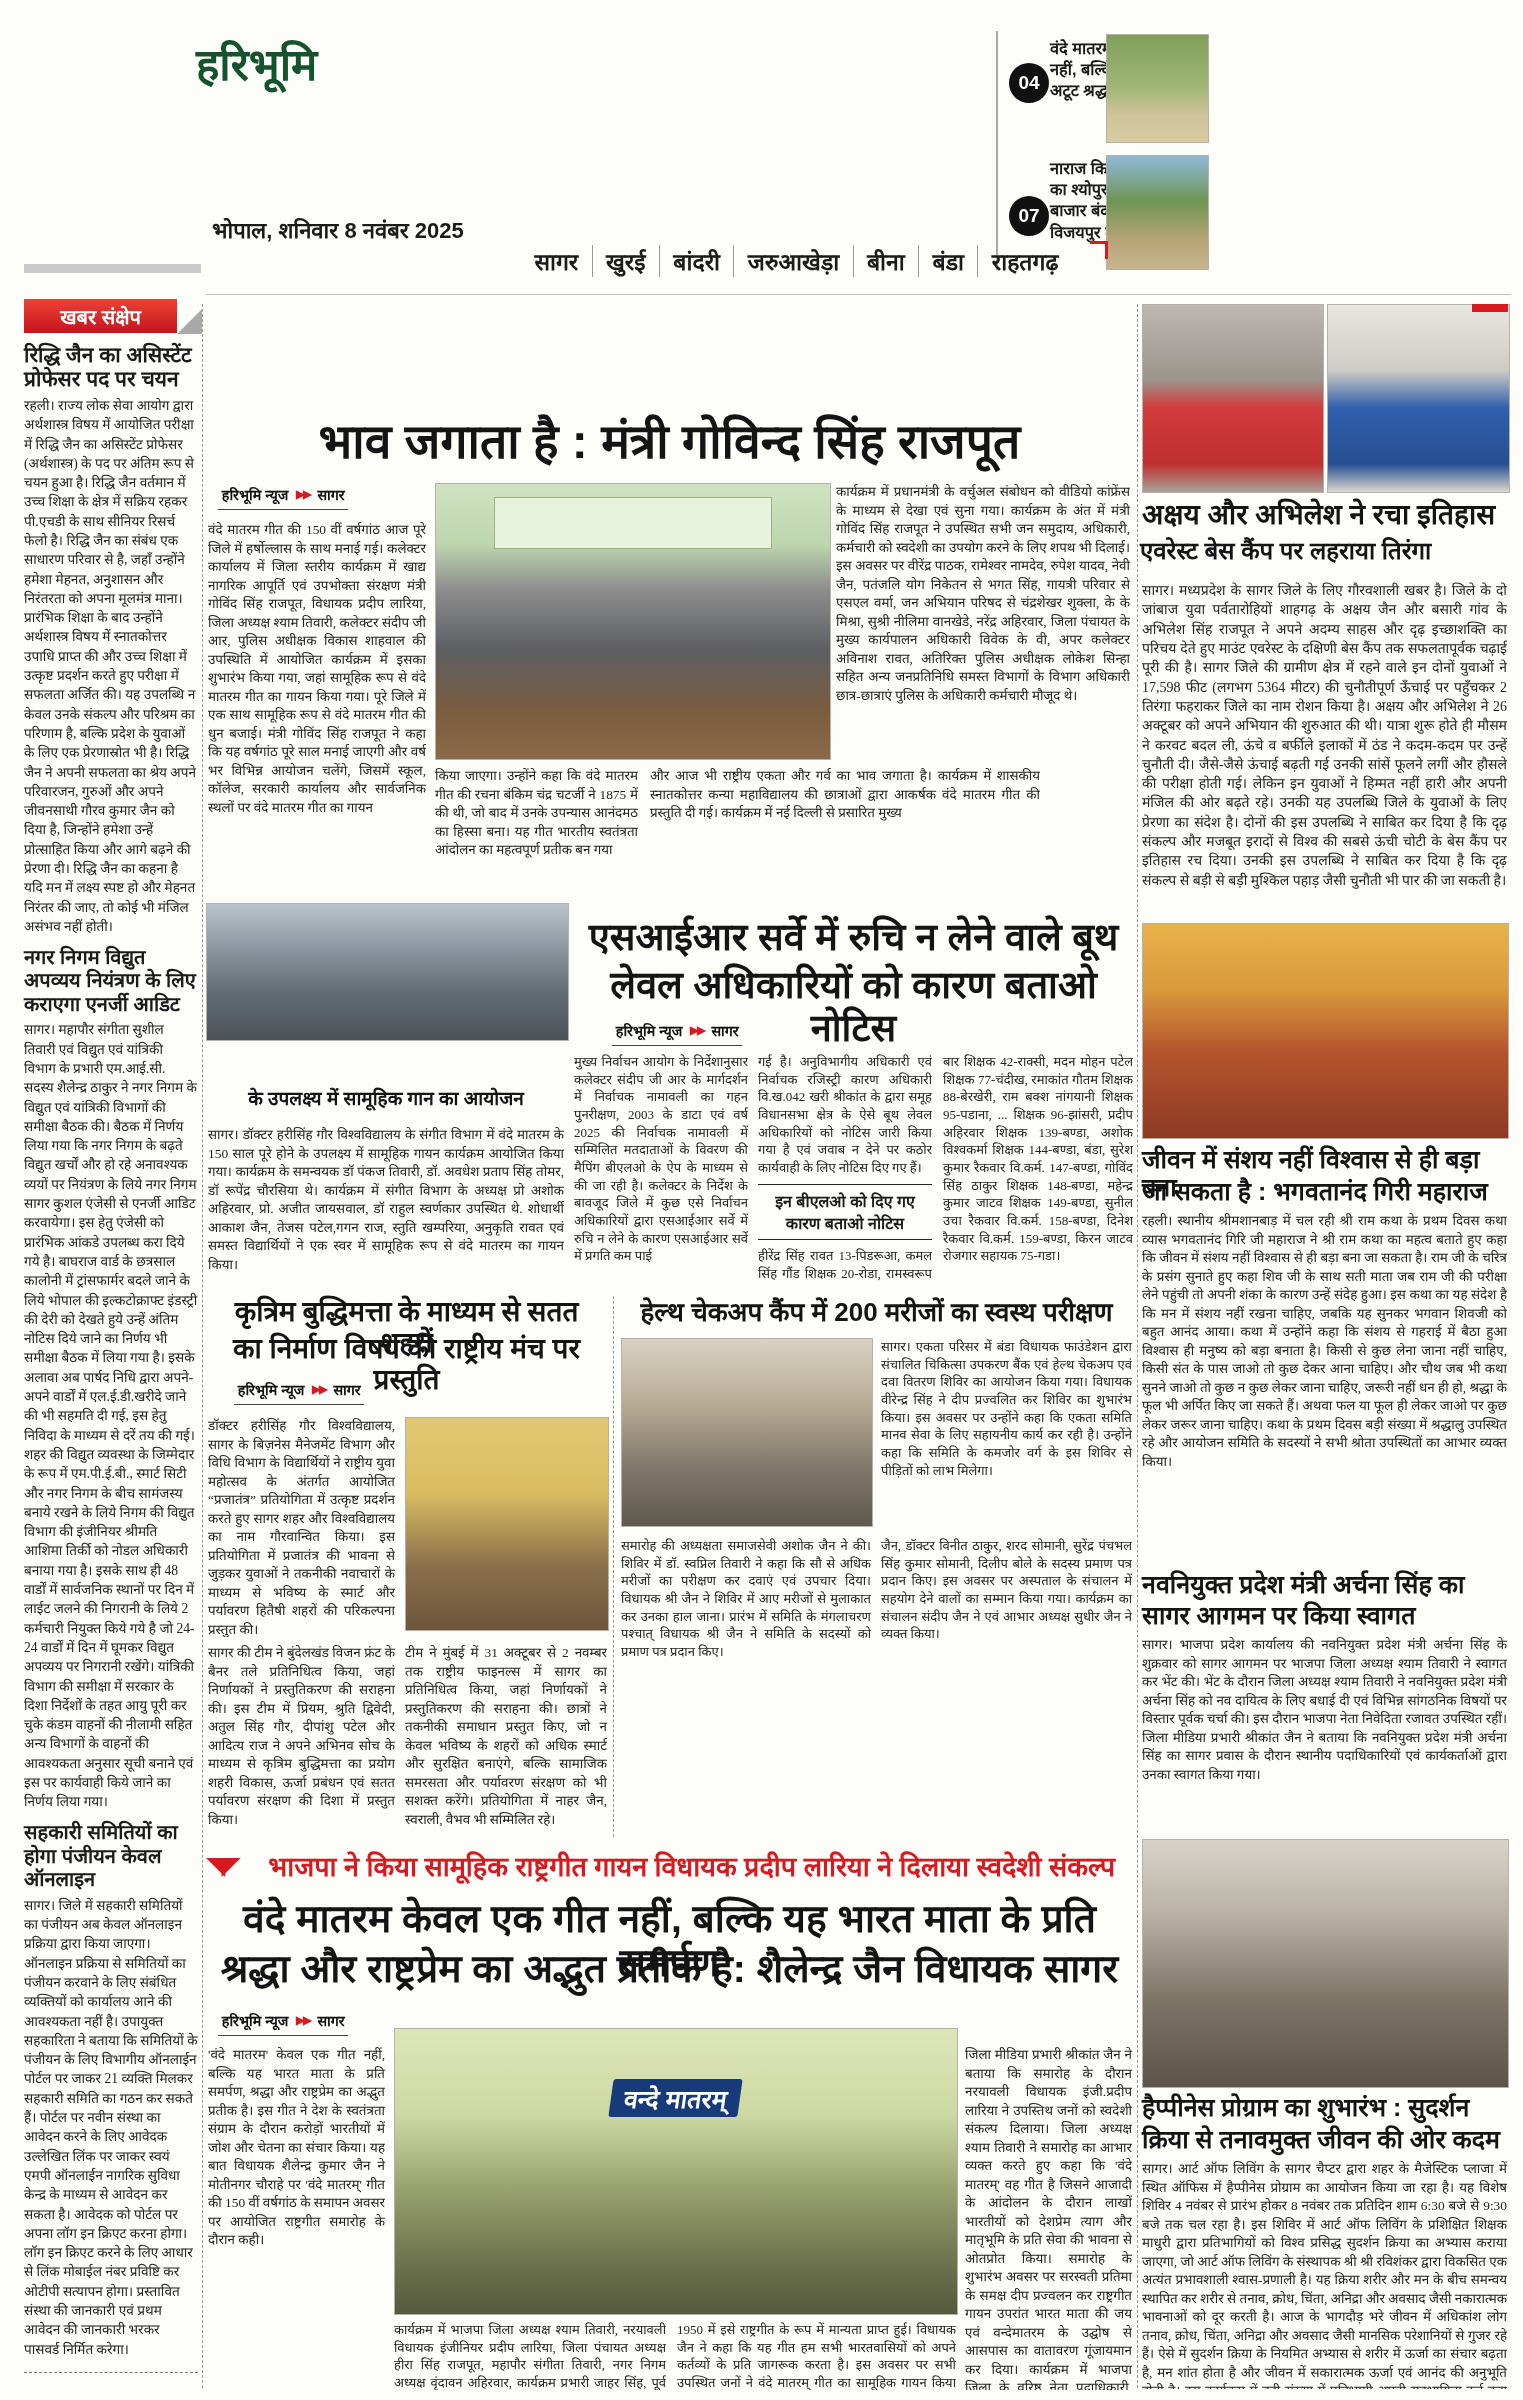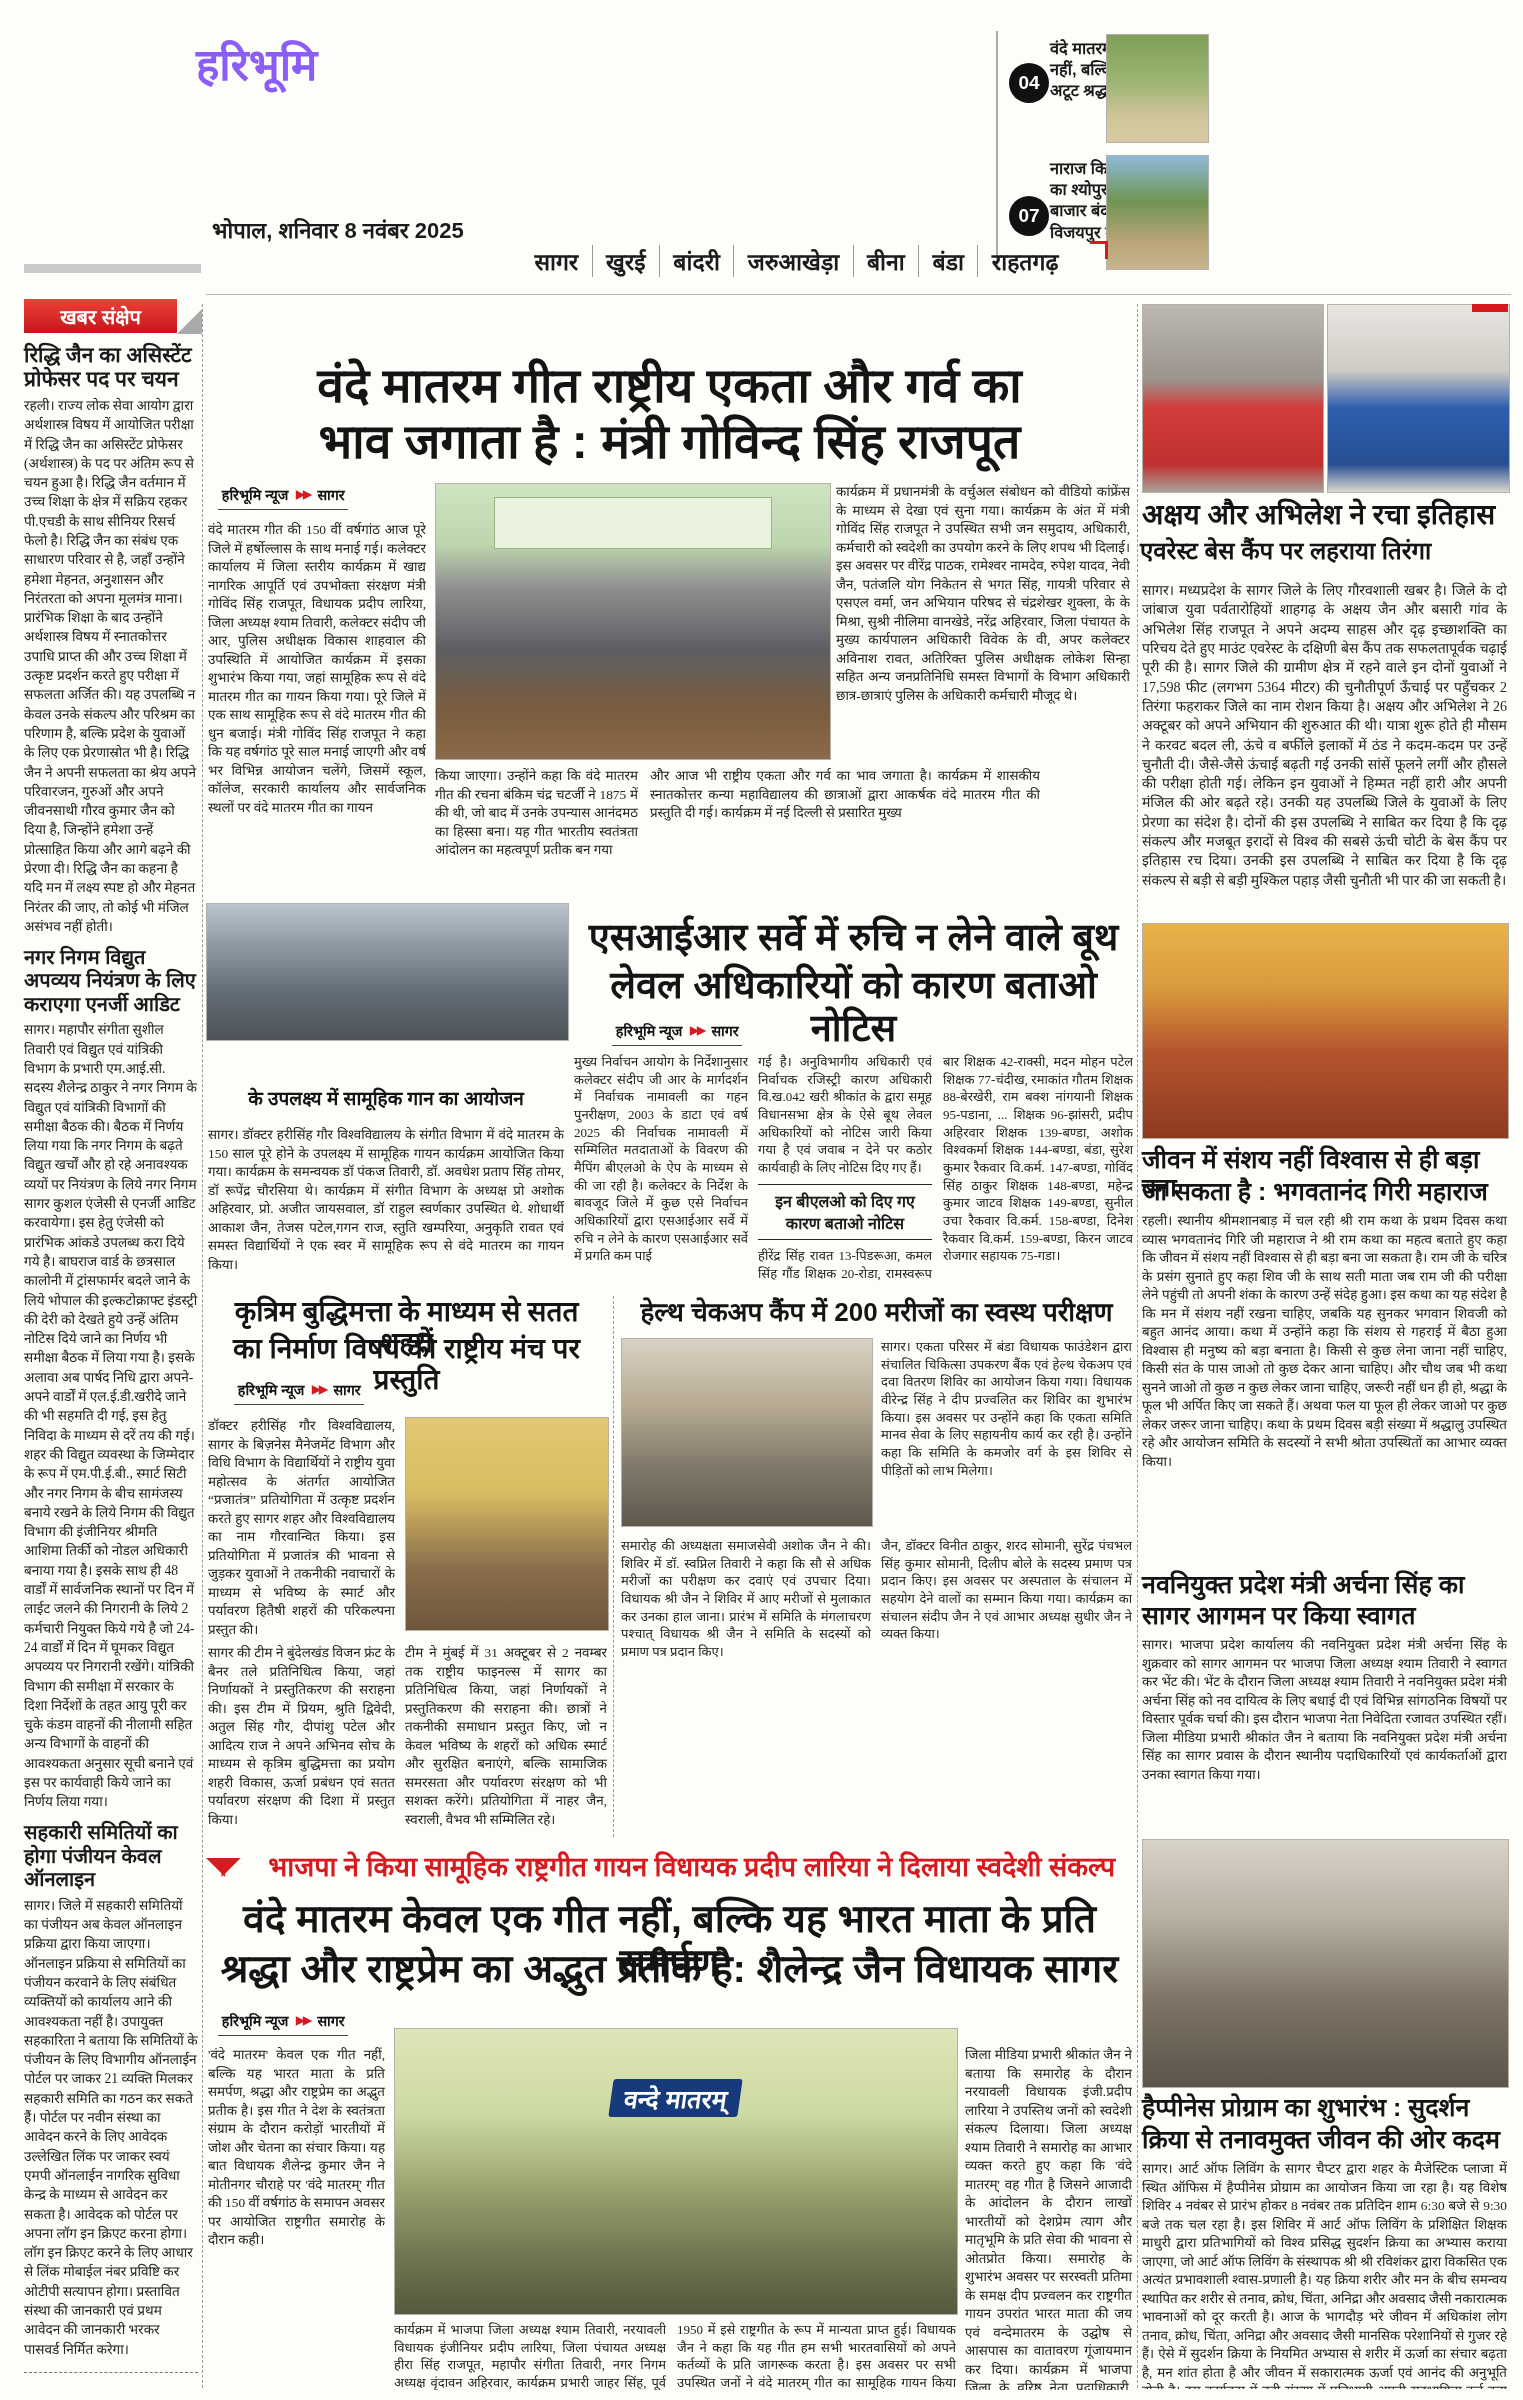--- a/index.html
+++ b/index.html
@@ -24,21 +24,21 @@
   .city:last-child{border-right:none;}
   .subhead-box{font-weight:800;font-size:16px;text-align:center;border-top:1.9px solid #222;border-bottom:1.9px solid #222;padding:4.8px 1.9px;margin:7.6px 0;}
   .fold{width:0;height:0;border-left:25px solid transparent;border-bottom:25px solid #a9a9a9;}
   .ph-label{background:#173a7a;color:#fff;font-weight:800;padding:1.9px 13.4px;border-radius:2.9px;display:inline-block;transform:skewX(-8deg);}
 </style>
 </head>
 <body>
 
 <div id="page">
 
-  <div class="abs" style="left:196px;top:32.5px;font-size:44px;font-weight:800;color:#8b5cf6;">हरिभूमि</div>
+  <div class="abs" style="left:196px;top:32.5px;font-size:44px;font-weight:800;color:#14532d;">हरिभूमि</div>
   <div class="abs" style="left:212px;top:214px;font-size:22px;font-weight:700;">भोपाल, शनिवार 8 नवंबर 2025</div>
 
   <div class="abs" style="left:996px;top:31px;width:1.9px;height:239px;background:#aaa;"></div>
   <div class="abs num-badge" style="left:1009px;top:63px;">04</div>
   <div class="abs" style="left:1050px;top:38px;width:92px;font-size:16.3px;font-weight:700;line-height:1.3;">वंदे मातरम गीत नहीं, बल्कि अटूट श्रद्धा...</div>
   <div class="abs photo" style="left:1106px;top:34px;width:101px;height:107px;background:linear-gradient(180deg,#7fa05a 0%,#9db573 45%,#cfc49a 75%,#d8cba3 100%);"></div>
   <div class="abs num-badge" style="left:1009px;top:196px;">07</div>
   <div class="abs" style="left:1050px;top:158px;width:96px;font-size:16.3px;font-weight:700;line-height:1.3;">नाराज किसानों का श्योपुर में बाजार बंद, विजयपुर में ...</div>
   <div class="abs photo" style="left:1106px;top:155px;width:101px;height:113px;background:linear-gradient(180deg,#8fb9d9 0%,#6f9553 40%,#b8a477 75%,#c7b68d 100%);"></div>
 
@@ -66,21 +66,20 @@
     <div class="brief-body">सागर। महापौर संगीता सुशील तिवारी एवं विद्युत एवं यांत्रिकी विभाग के प्रभारी एम.आई.सी. सदस्य शैलेन्द्र ठाकुर ने नगर निगम के विद्युत एवं यांत्रिकी विभागों की समीक्षा बैठक की। बैठक में निर्णय लिया गया कि नगर निगम के बढ़ते विद्युत खर्चों और हो रहे अनावश्यक व्ययों पर नियंत्रण के लिये नगर निगम सागर कुशल एंजेसी से एनर्जी आडिट करवायेगा। इस हेतु एंजेसी को प्रारंभिक आंकडे उपलब्ध करा दिये गये है। बाघराज वार्ड के छत्रसाल कालोनी में ट्रांसफार्मर बदले जाने के लिये भोपाल की इल्कटोक्राफ्ट इंडस्ट्री की देरी को देखते हुये उन्हें अंतिम नोटिस दिये जाने का निर्णय भी समीक्षा बैठक में लिया गया है। इसके अलावा अब पार्षद निधि द्वारा अपने-अपने वार्डों में एल.ई.डी.खरीदे जाने की भी सहमति दी गई, इस हेतु निविदा के माध्यम से दरें तय की गई। शहर की विद्युत व्यवस्था के जिम्मेदार के रूप में एम.पी.ई.बी., स्मार्ट सिटी और नगर निगम के बीच सामंजस्य बनाये रखने के लिये निगम की विद्युत विभाग की इंजीनियर श्रीमति आशिमा तिर्की को नोडल अधिकारी बनाया गया है। इसके साथ ही 48 वार्डों में सार्वजनिक स्थानों पर दिन में लाईट जलने की निगरानी के लिये 2 कर्मचारी नियुक्त किये गये है जो 24-24 वार्डों में दिन में घूमकर विद्युत अपव्यय पर निगरानी रखेंगे। यांत्रिकी विभाग की समीक्षा में सरकार के दिशा निर्देशों के तहत आयु पूरी कर चुके कंडम वाहनों की नीलामी सहित अन्य विभागों के वाहनों की आवश्यकता अनुसार सूची बनाने एवं इस पर कार्यवाही किये जाने का निर्णय लिया गया।</div>
 
     <div class="brief-title">सहकारी समितियों का होगा पंजीयन केवल ऑनलाइन</div>
     <div class="brief-body">सागर। जिले में सहकारी समितियों का पंजीयन अब केवल ऑनलाइन प्रक्रिया द्वारा किया जाएगा। ऑनलाइन प्रक्रिया से समितियों का पंजीयन करवाने के लिए संबंधित व्यक्तियों को कार्यालय आने की आवश्यकता नहीं है। उपायुक्त सहकारिता ने बताया कि समितियों के पंजीयन के लिए विभागीय ऑनलाईन पोर्टल पर जाकर 21 व्यक्ति मिलकर सहकारी समिति का गठन कर सकते हैं। पोर्टल पर नवीन संस्था का आवेदन करने के लिए आवेदक उल्लेखित लिंक पर जाकर स्वयं एमपी ऑनलाईन नागरिक सुविधा केन्द्र के माध्यम से आवेदन कर सकता है। आवेदक को पोर्टल पर अपना लॉग इन क्रिएट करना होगा। लॉग इन क्रिएट करने के लिए आधार से लिंक मोबाईल नंबर प्रविष्टि कर ओटीपी सत्यापन होगा। प्रस्तावित संस्था की जानकारी एवं प्रथम आवेदन की जानकारी भरकर पासवर्ड निर्मित करेगा।</div>
     <div style="border-top:1.9px dashed #777;margin-top:13.4px;"></div>
   </div>
 
   <div class="abs vrule" style="left:202px;top:304px;height:2084px;"></div>
   <div class="abs vrule" style="left:1137px;top:304px;height:2084px;"></div>
 
-  <div class="abs headline center" style="left:206px;top:359px;width:927px;font-size:48px;">वंदे मातरम गीत राष्ट्रीय एकता और गर्व का</div>
   <div class="abs headline center" style="left:206px;top:415px;width:927px;font-size:48px;">भाव जगाता है : मंत्री गोविन्द सिंह राजपूत</div>
 
   <div class="abs byline" style="left:218px;top:483px;">
     <span>हरिभूमि न्यूज</span>
     <span class="arr">▶▶</span>
     <span>सागर</span>
   </div>
 
   <div class="abs body-text" style="left:208px;top:521px;width:218px;height:378px;overflow:hidden;">वंदे मातरम गीत की 150 वीं वर्षगांठ आज पूरे जिले में हर्षोल्लास के साथ मनाई गई। कलेक्टर कार्यालय में जिला स्तरीय कार्यक्रम में खाद्य नागरिक आपूर्ति एवं उपभोक्ता संरक्षण मंत्री गोविंद सिंह राजपूत, विधायक प्रदीप लारिया, जिला अध्यक्ष श्याम तिवारी, कलेक्टर संदीप जी आर, पुलिस अधीक्षक विकास शाहवाल की उपस्थिति में आयोजित कार्यक्रम में इसका शुभारंभ किया गया, जहां सामूहिक रूप से वंदे मातरम गीत का गायन किया गया। पूरे जिले में एक साथ सामूहिक रूप से वंदे मातरम गीत की धुन बजाई। मंत्री गोविंद सिंह राजपूत ने कहा कि यह वर्षगांठ पूरे साल मनाई जाएगी और वर्ष भर विभिन्न आयोजन चलेंगे, जिसमें स्कूल, कॉलेज, सरकारी कार्यालय और सार्वजनिक स्थलों पर वंदे मातरम गीत का गायन</div>
 

